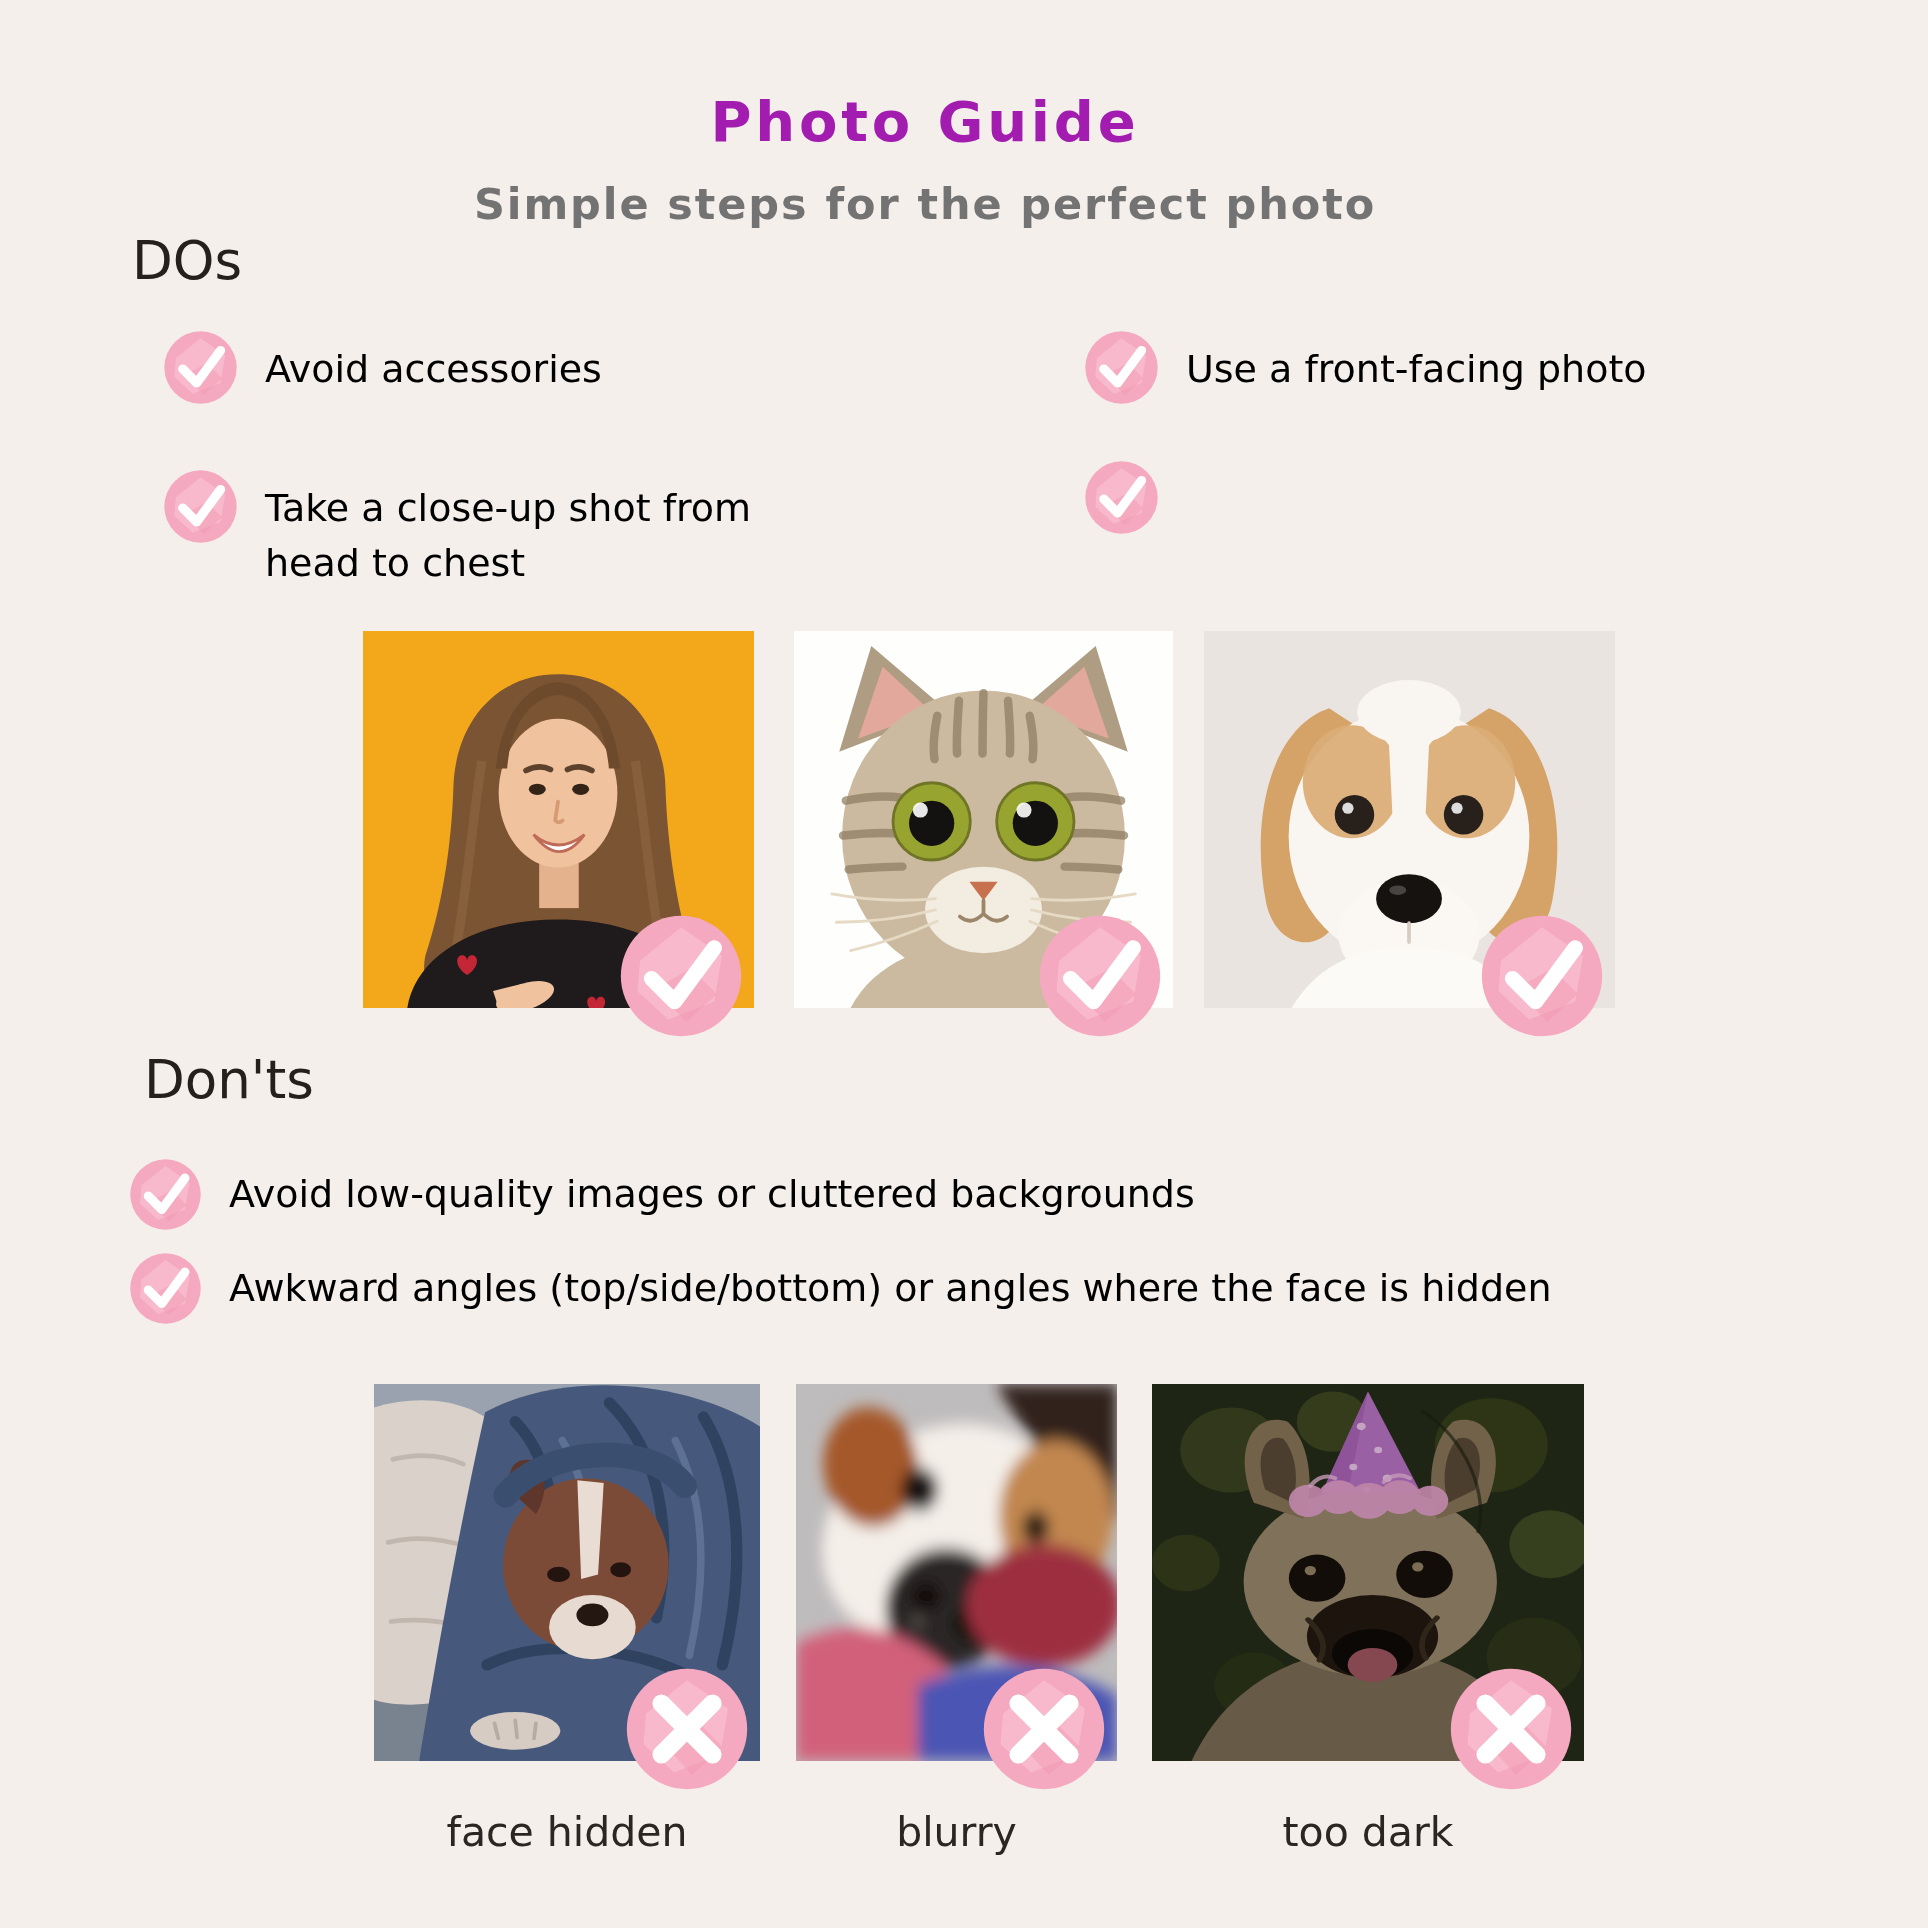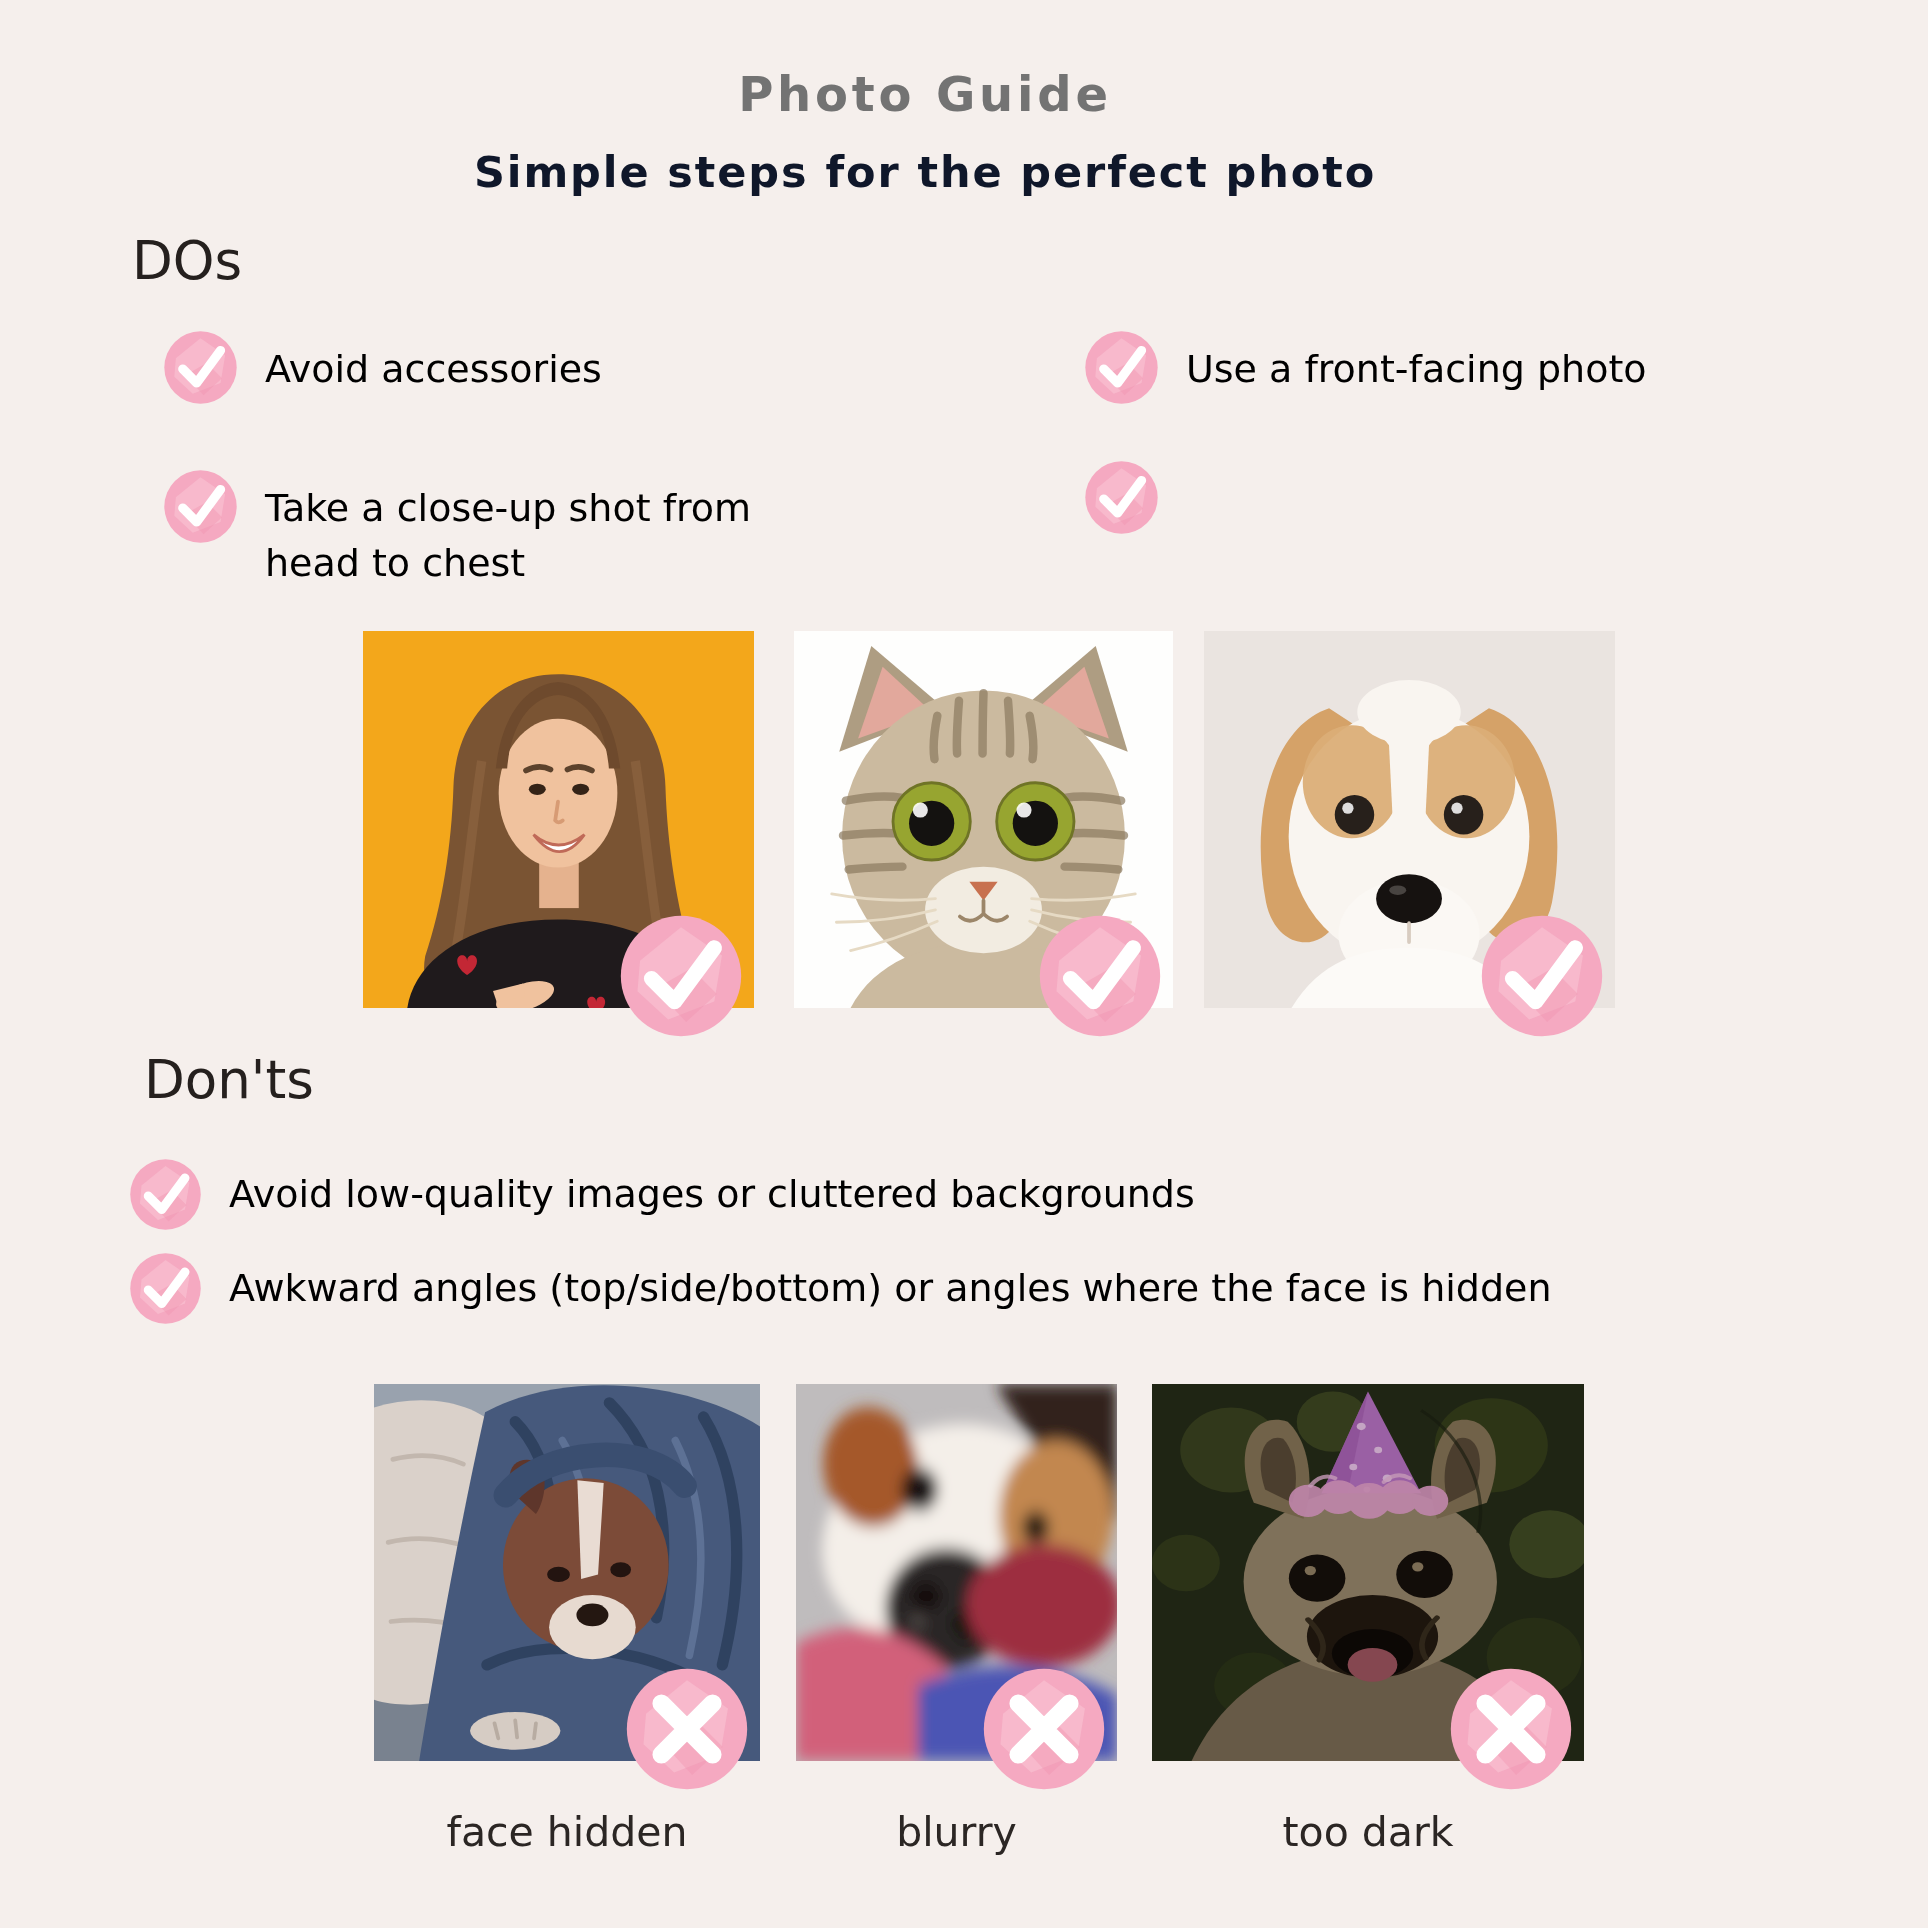--- a/index.html
+++ b/index.html
@@ -3,22 +3,22 @@
 <meta charset="utf-8">
 <style>
   html,body{margin:0;padding:0;background:#F5EFEC;}
   #canvas{
     position:relative;width:1928px;height:1928px;overflow:hidden;
     background:#F5EFEC;color:#2B2624;
     font-family:"DejaVu Sans","Liberation Sans",sans-serif;
   }
   
   header{position:absolute;left:0;top:66px;width:1850px;text-align:center;}
-  .title{font-size:48px;font-weight:700;letter-spacing:3.8px;color:#737373;}
-  .subtitle{font-size:43px;font-weight:700;letter-spacing:1.9px;margin-top:24.5px;color:#0f172a;}
+  .title{font-size:56px;font-weight:700;letter-spacing:3.8px;color:#a21caf;margin-top:23px;}
+  .subtitle{font-size:43px;font-weight:700;letter-spacing:1.9px;margin-top:24.5px;color:#737373;}
   
   .section-heading{position:absolute;font-size:53px;font-weight:400;color:#25201e;}
   #dos-heading{left:132px;top:230px;}
   #donts-heading{left:144px;top:1049px;}
   
   .tip{position:absolute;display:flex;align-items:flex-start;gap:26px;}
   .badge{display:inline-block;}
   .badge svg{width:100%;height:100%;display:block;}
   .badge-sm{width:77px;height:79px;flex:0 0 77px;}
   .tip p{margin:0;font-size:38px;line-height:1.45;padding-top:14px;color:#000000;}

